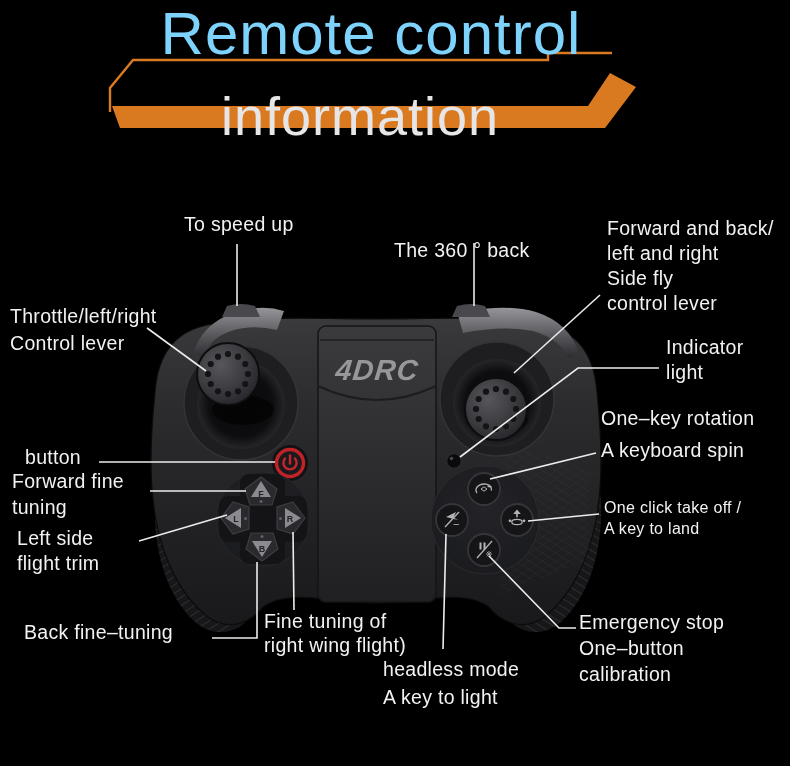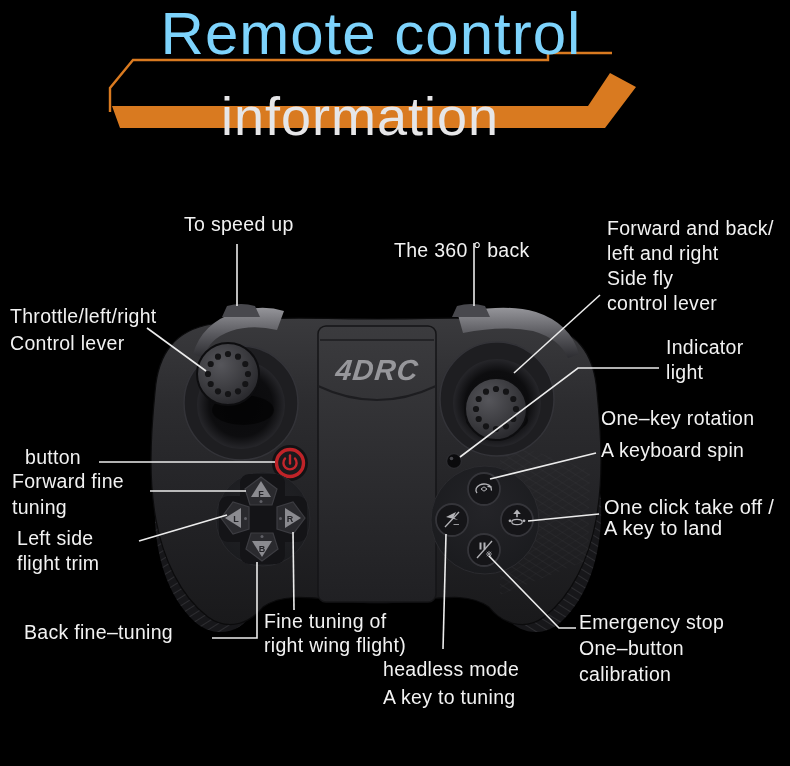--- a/index.html
+++ b/index.html
@@ -20,21 +20,21 @@
   }
   
   .label{position:absolute;color:#f2f2f2;font-size:19.5px;line-height:25.5px;
          letter-spacing:.3px;white-space:nowrap;font-weight:400;}
   .lbl-to-speed-up   {left:184px;top:212px;}
   .lbl-360-back      {left:394px;top:210px;margin-top:28px;}
   .lbl-forward-back  {left:607px;top:216px;line-height:25px;}
   .lbl-throttle      {left:10px; top:291px;line-height:27px;margin-top:12px;}
   .lbl-indicator     {left:666px;top:335px;line-height:24.5px;}
   .lbl-one-key       {left:601px;top:403px;line-height:31.5px;}
-  .lbl-one-click     {left:604px;top:497px;font-size:20px;line-height:21px;}
+  .lbl-one-click     {left:604px;top:497px;font-size:16px;line-height:21px;}
   .lbl-switch        {left:25px; top:445px;}
   .lbl-forward-fine  {left:12px; top:469px;line-height:25.5px;}
   .lbl-left-side     {left:17px; top:526px;line-height:24.5px;}
   .lbl-back-fine     {left:24px; top:620px;}
   .lbl-fine-right    {left:264px;top:609px;line-height:24px;}
   .lbl-headless      {left:383px;top:656px;line-height:27.5px;}
   .lbl-emergency     {left:579px;top:609px;line-height:26px;}
 </style>
 </head>
 <body>
@@ -339,21 +339,21 @@
     <div>Back fine–tuning</div>
   </div>
 
   <div class="label lbl-fine-right">
     <div>Fine tuning of</div>
     <div>right wing flight)</div>
   </div>
 
   <div class="label lbl-headless">
     <div>headless mode</div>
-    <div>A key to tuning</div>
+    <div>A key to light</div>
   </div>
 
   <div class="label lbl-emergency">
     <div>Emergency stop</div>
     <div>One–button</div>
     <div>calibration</div>
   </div>
 
 </div>
 

